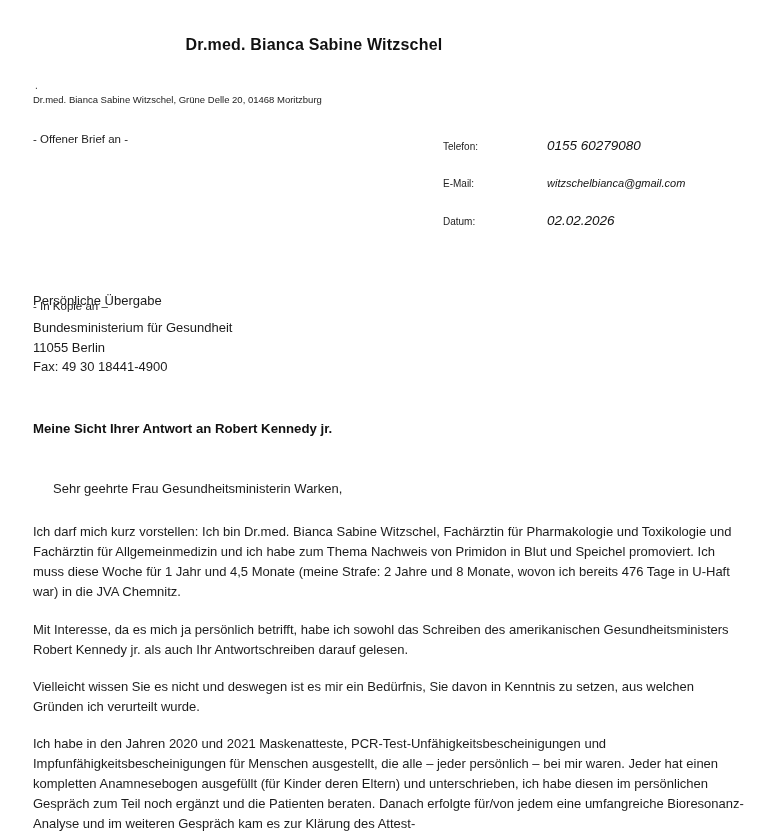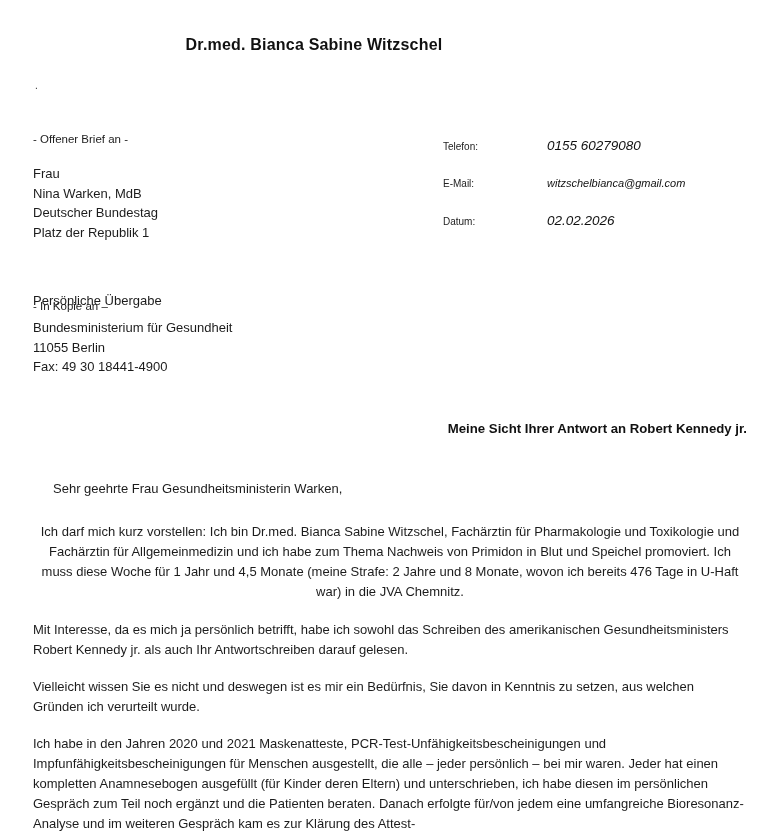--- a/index.html
+++ b/index.html
@@ -40,52 +40,47 @@
     vertical-align: baseline;
   }
   .contact-row .value { font-size: 13.5px; color: #111; font-style: italic; }
   .contact-row.row-phone { top: 136px; }
   .contact-row.row-email { top: 173px; }
   .contact-row.row-email .value { font-size: 11px; }
   .contact-row.row-date  { top: 211px; }
 
   .subject-line {
     top: 421px; left: 33px; width: 714px;
-    font-size: 13.2px; font-weight: 700; color: #111; text-align: right;
+    font-size: 13.2px; font-weight: 700; color: #111;
   }
   .salutation { top: 481px; left: 33px; width: 714px; font-size: 13px; margin-left: 20px; }
 
   .body-paragraph {
     left: 33px; width: 714px;
     font-size: 13px; line-height: 20px;
     text-align: left;
     margin: 0;
   }
-  .p1 { top: 522px; text-align: center; }
+  .p1 { top: 522px; }
   .p2 { top: 620px; }
   .p3 { top: 677px; }
   .p4 { top: 734px; }
   .clipped-line { top: 831px; left: 33px; width: 714px; font-size: 13px; line-height: 20px; }
 </style>
 </head>
 <body>
 
 <div class="page">
 
   <div class="abs letter-title">Dr.med. Bianca Sabine Witzschel</div>
   <div class="abs tiny-mark">.</div>
+  <div class="abs sender-line">Dr.med. Bianca Sabine Witzschel, Grüne Delle 20, 01468 Moritzburg</div>
 
   <div class="abs open-letter-marker">- Offener Brief an -</div>
 
-  <div class="abs address-block">
-    <div>Frau</div>
-    <div>Nina Warken, MdB</div>
-    <div>Deutscher Bundestag</div>
-    <div>Platz der Republik 1</div>
-  </div>
 
   <div class="abs delivery-note">Persönliche Übergabe</div>
 
   <div class="abs copy-marker">- In Kopie an –</div>
 
   <div class="abs copy-block">
     <div>Bundesministerium für Gesundheit</div>
     <div>11055 Berlin</div>
     <div>Fax: 49 30 18441-4900</div>
   </div>

